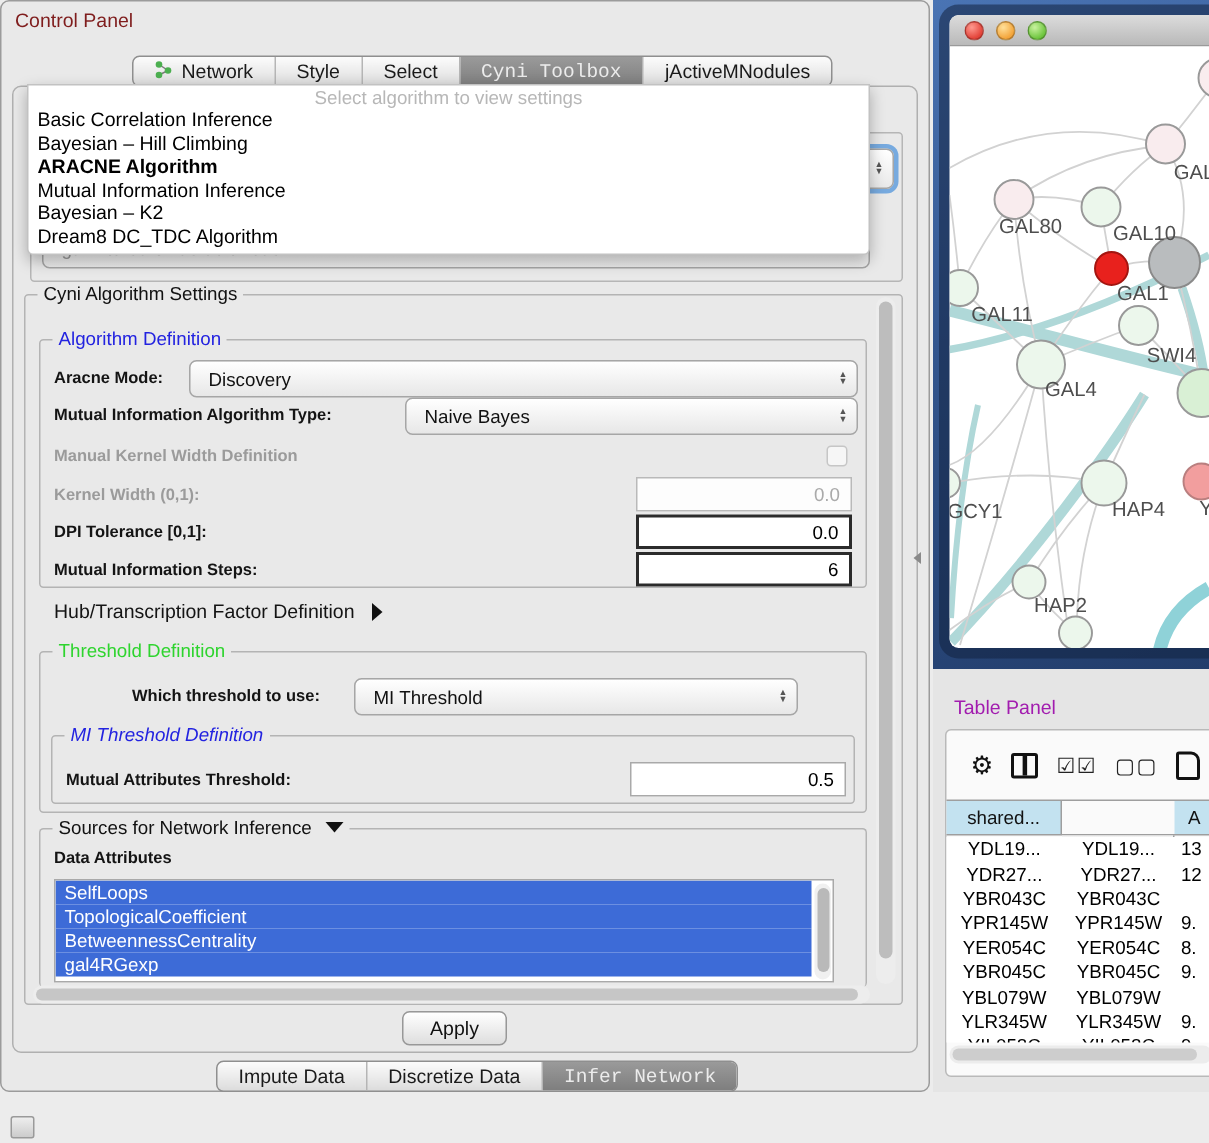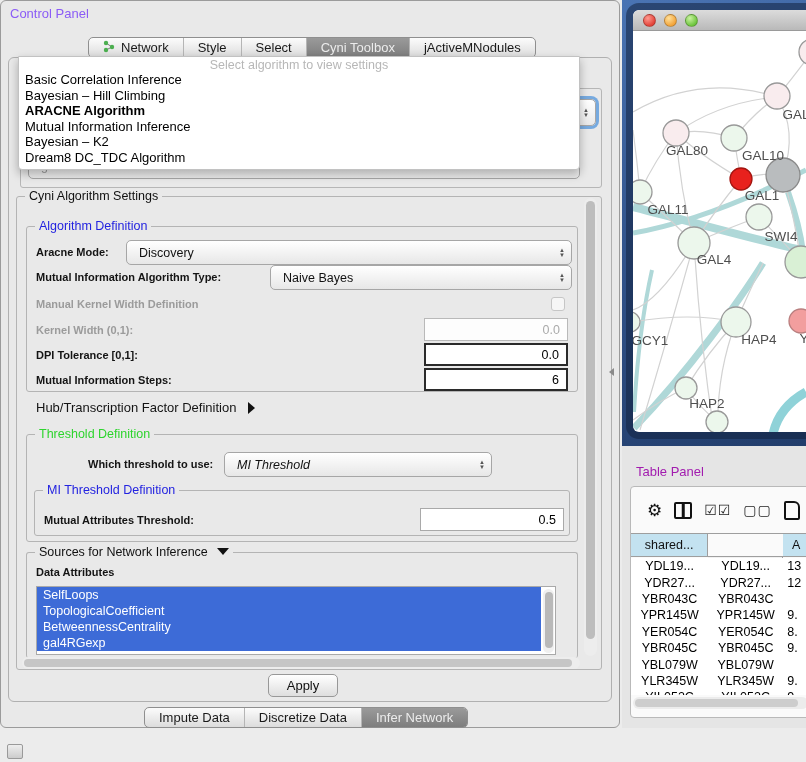--- a/index.html
+++ b/index.html
@@ -3,30 +3,30 @@
 <meta charset="utf-8">
 <style>
   * { margin:0; padding:0; box-sizing:border-box; }
   html,body { width:806px; height:762px; }
   body { position:relative; background:#ececec; font-family:"Liberation Sans",sans-serif; overflow:hidden; color:#111; }
   .abs { position:absolute; }
 
   
   .cp-window { left:0; top:8; width:620px; height:728px; background:#e9e9e9; border:1px solid #9b9b9b; border-radius:6px; }
   .cp-titlebar { left:0; top:9; width:618px; height:26px; display:flex; align-items:center; padding:0 10px; }
-  .cp-title { font-size:13px; color:#8b5cf6; }
+  .cp-title { font-size:13px; color:#7f1d1d; }
   .cp-winbtns { position:absolute; right:12px; top:5px; display:flex; gap:10px; align-items:center; }
   .winbtn { font-size:13px; color:#222; line-height:14px; }
   .sq { width:10px; height:10px; border:1.5px solid #222; border-radius:1px; }
 
   
   .tabstrip { left:88px; top:37px; height:21px; display:flex; border:1px solid #8f8f8f; border-radius:5px; background:linear-gradient(#fcfcfc,#dcdcdc); overflow:hidden; }
   .tab { display:flex; align-items:center; justify-content:center; font-size:13px; color:#1a1a1a; padding:0 14px; border-right:1px solid #b5b5b5; }
   .tab:last-child { border-right:none; }
-  .tab.sel { background:linear-gradient(#9a9a9a,#7e7e7e); color:#ececec; }
+  .tab.sel { background:linear-gradient(#9a9a9a,#7e7e7e); color:#ececec;font-family:Liberation Mono, monospace; }
   .tab .net-ico { margin-right:5px; }
 
   .content-frame { left:8px; top:57px; width:604px; height:645px; border:1px solid #b0b0b0; border-radius:6px; background:#e9e9e9; }
 
   
   .behind-group { left:20px; top:88px; width:582px; height:100px; border:1px solid #b6b6b6; border-radius:3px; z-index:1; }
   .behind-combo-focus { left:30px; top:99px; width:566px; height:27px; border:1px solid #a6a6a6; border-radius:5px; background:linear-gradient(#fff,#e9e9e9); box-shadow:0 0 0 3px #77aadf; z-index:1; }
   .behind-combo2 { left:28px; top:152px; width:552px; height:27px; border:1px solid #a6a6a6; border-radius:5px; background:linear-gradient(#fff,#e9e9e9); z-index:1; display:flex; align-items:center; padding:0 12px; font-size:12.5px; color:#9a9a9a; }
 
   
@@ -210,26 +210,26 @@
 <span class="lbl plain" style="left:36px; top:400px;">
   <span>Hub/Transcription Factor Definition</span>
   <span style="display:inline-block; margin-left:8px; width:0; height:0; border-left:7px solid #111; border-top:6px solid transparent; border-bottom:6px solid transparent; vertical-align:-2px;"></span>
 </span>
 
 <div class="grp" style="left:26px; top:434px; width:552px; height:108px;">
   <span class="grp-title green">Threshold Definition</span>
 </div>
 
 <span class="lbl" style="left:88px; top:458px;">Which threshold to use:</span>
-<div class="combo" style="left:224px; top:452px; width:268px; height:25px;font-style:italic;">
+<div class="combo" style="left:236px; top:452px; width:296px; height:25px;">
   <span>MI Threshold</span>
   <span class="stepper">▲<br>▼</span>
 </div>
 
-<div class="grp" style="left:34px; top:490px; width:536px; height:46px;">
+<div class="grp" style="left:34px; top:490px; width:536px; height:46px;font-style:italic;">
   <span class="grp-title blue">MI Threshold Definition</span>
 </div>
 <span class="lbl" style="left:44px; top:514px;">Mutual Attributes Threshold:</span>
 <div class="field norm" style="left:420px; top:508px; width:144px; height:23px;">
     <span>0.5</span>
   </div>
 
 <div class="grp" style="left:26px; top:552px; width:552px; height:106px; border-bottom:none;">
   <span class="grp-title">
     <span>Sources for Network Inference</span>

